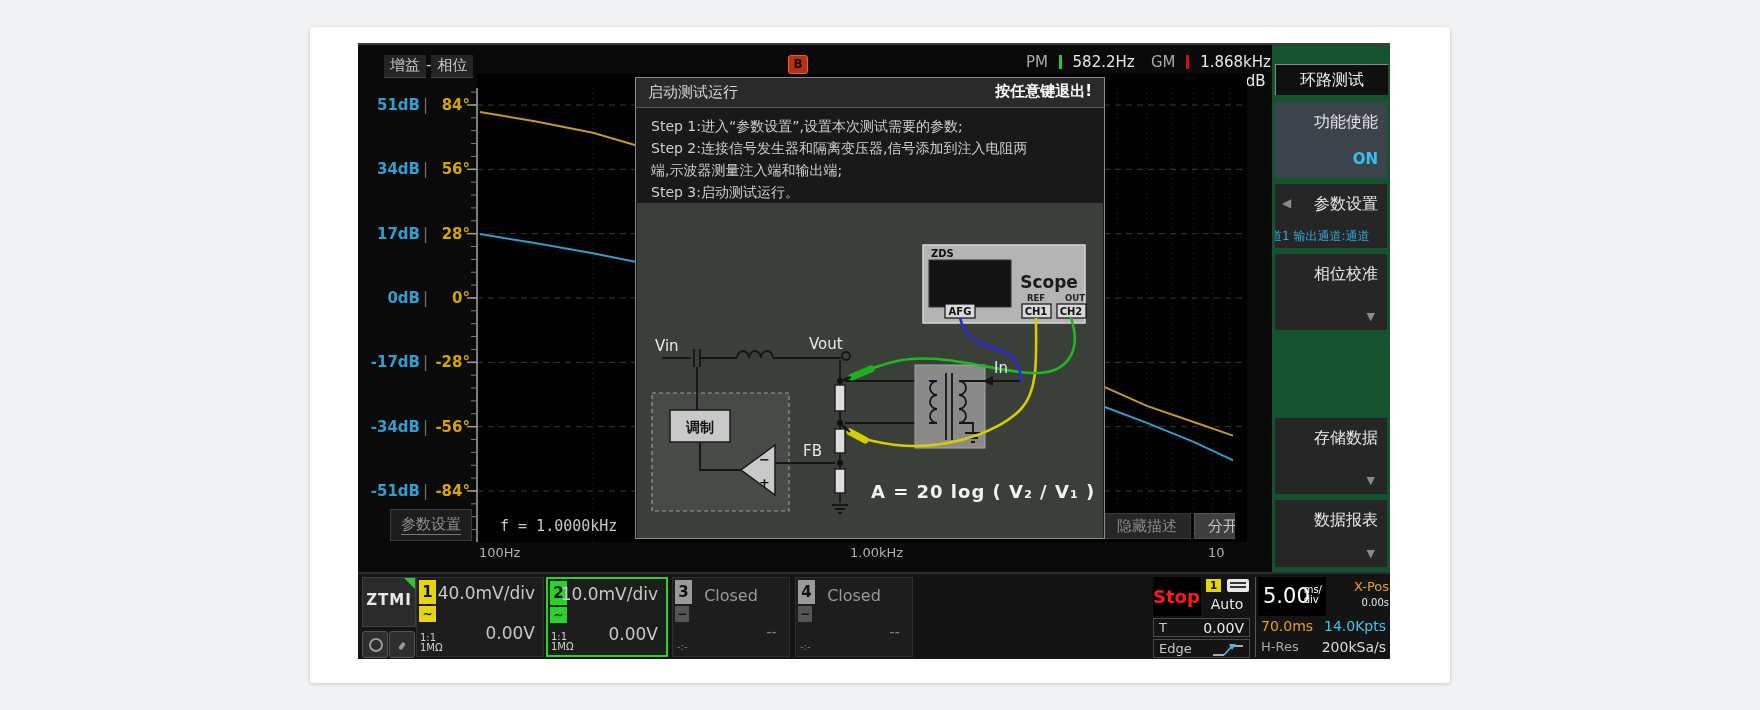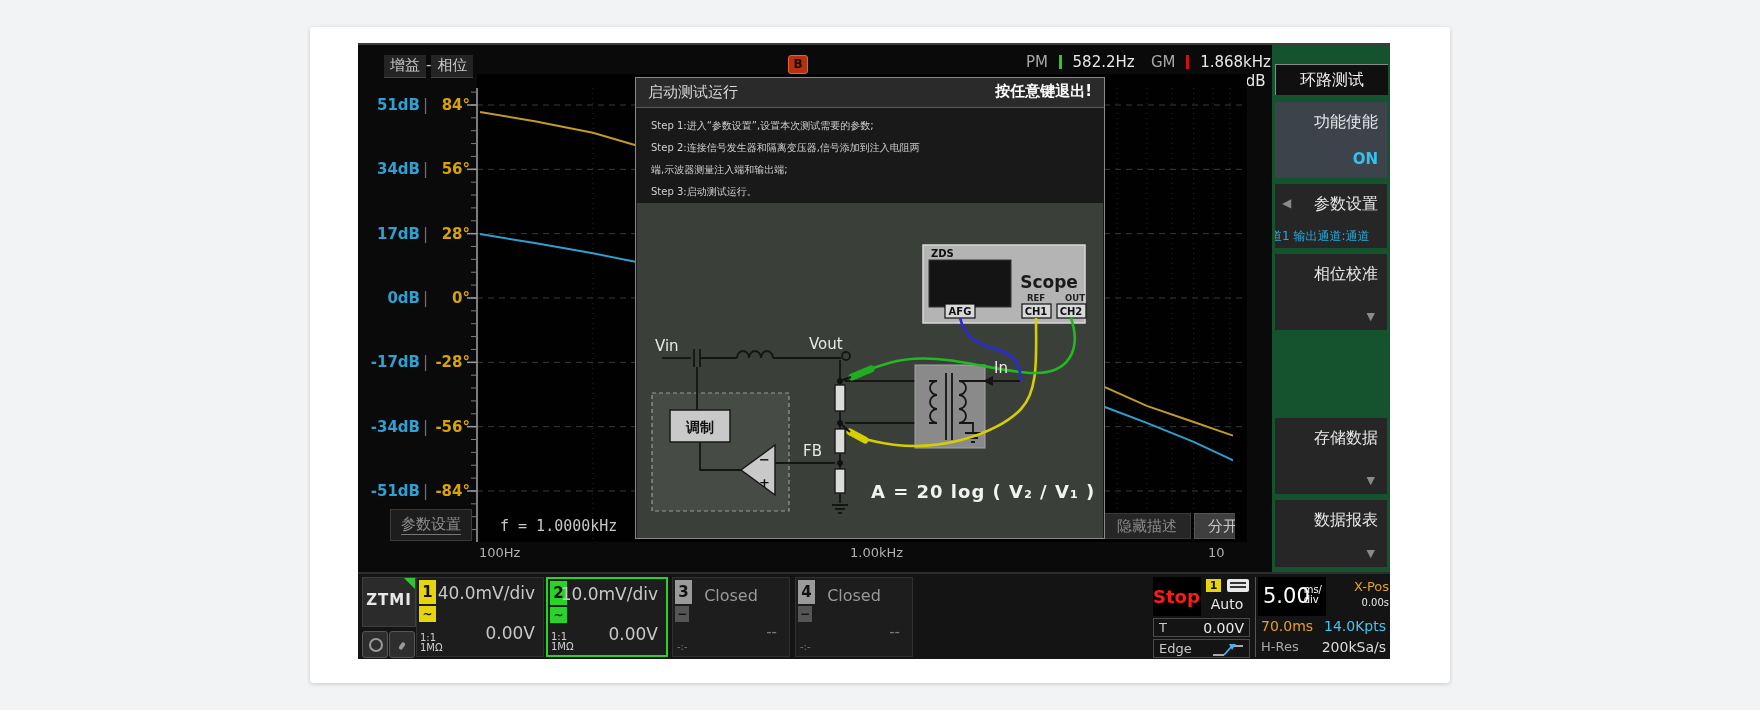--- a/index.html
+++ b/index.html
@@ -44,21 +44,21 @@
   .brbtns{left:740px;top:468px;width:137px;height:26px;overflow:hidden;}
   .brbtns .bb{position:absolute;top:0;height:24px;font-size:15px;line-height:24px;text-align:center;}
   .bb1{left:5px;width:86px;background:#262626;color:#8a8a8a;border:1px solid #3a3a3a;}
   .bb2{left:96px;width:86px;background:#3f3f3f;color:#c9c9c9;border:1px solid #555;}
   
   .dialog{left:277px;top:32px;width:470px;height:462px;background:#191919;border:1px solid #8a8a8a;
           z-index:5;box-sizing:border-box;}
   .dlg-title{position:absolute;left:0;top:0;right:0;height:29px;background:#2a2a2a;border-bottom:1px solid #5a5a5a;}
   .dlg-title .t{position:absolute;left:12px;top:5px;font-size:15px;color:#d8d8d8;}
   .dlg-title .x{position:absolute;right:12px;top:4px;font-size:15px;font-weight:bold;color:#ffffff;}
-  .dlg-steps{position:absolute;left:0;top:30px;right:0;padding:7px 15px 0;font-size:10px;
+  .dlg-steps{position:absolute;left:0;top:30px;right:0;padding:7px 15px 0;font-size:14px;
              line-height:22px;color:#cfcfcf;white-space:nowrap;}
   .dlg-diagram{position:absolute;left:1px;top:125px;width:466px;height:335px;background:#3b3f3a;}
   .formula{position:absolute;left:234px;top:278px;font-size:18px;font-weight:bold;color:#f2f2f2;
            letter-spacing:1px;white-space:nowrap;}
   
   .sidebar{left:914px;top:0;width:118px;height:527px;background:#14532d;z-index:6;}
   .sb-tab{position:absolute;left:3px;top:19px;width:112px;height:30px;background:#101010;
           border-top:1px solid #8a8a8a;border-left:1px solid #8a8a8a;color:#f0f0f0;font-size:16px;
           text-align:center;line-height:30px;}
   .sb-box{position:absolute;left:3px;width:112px;background:#262626;box-sizing:border-box;}

